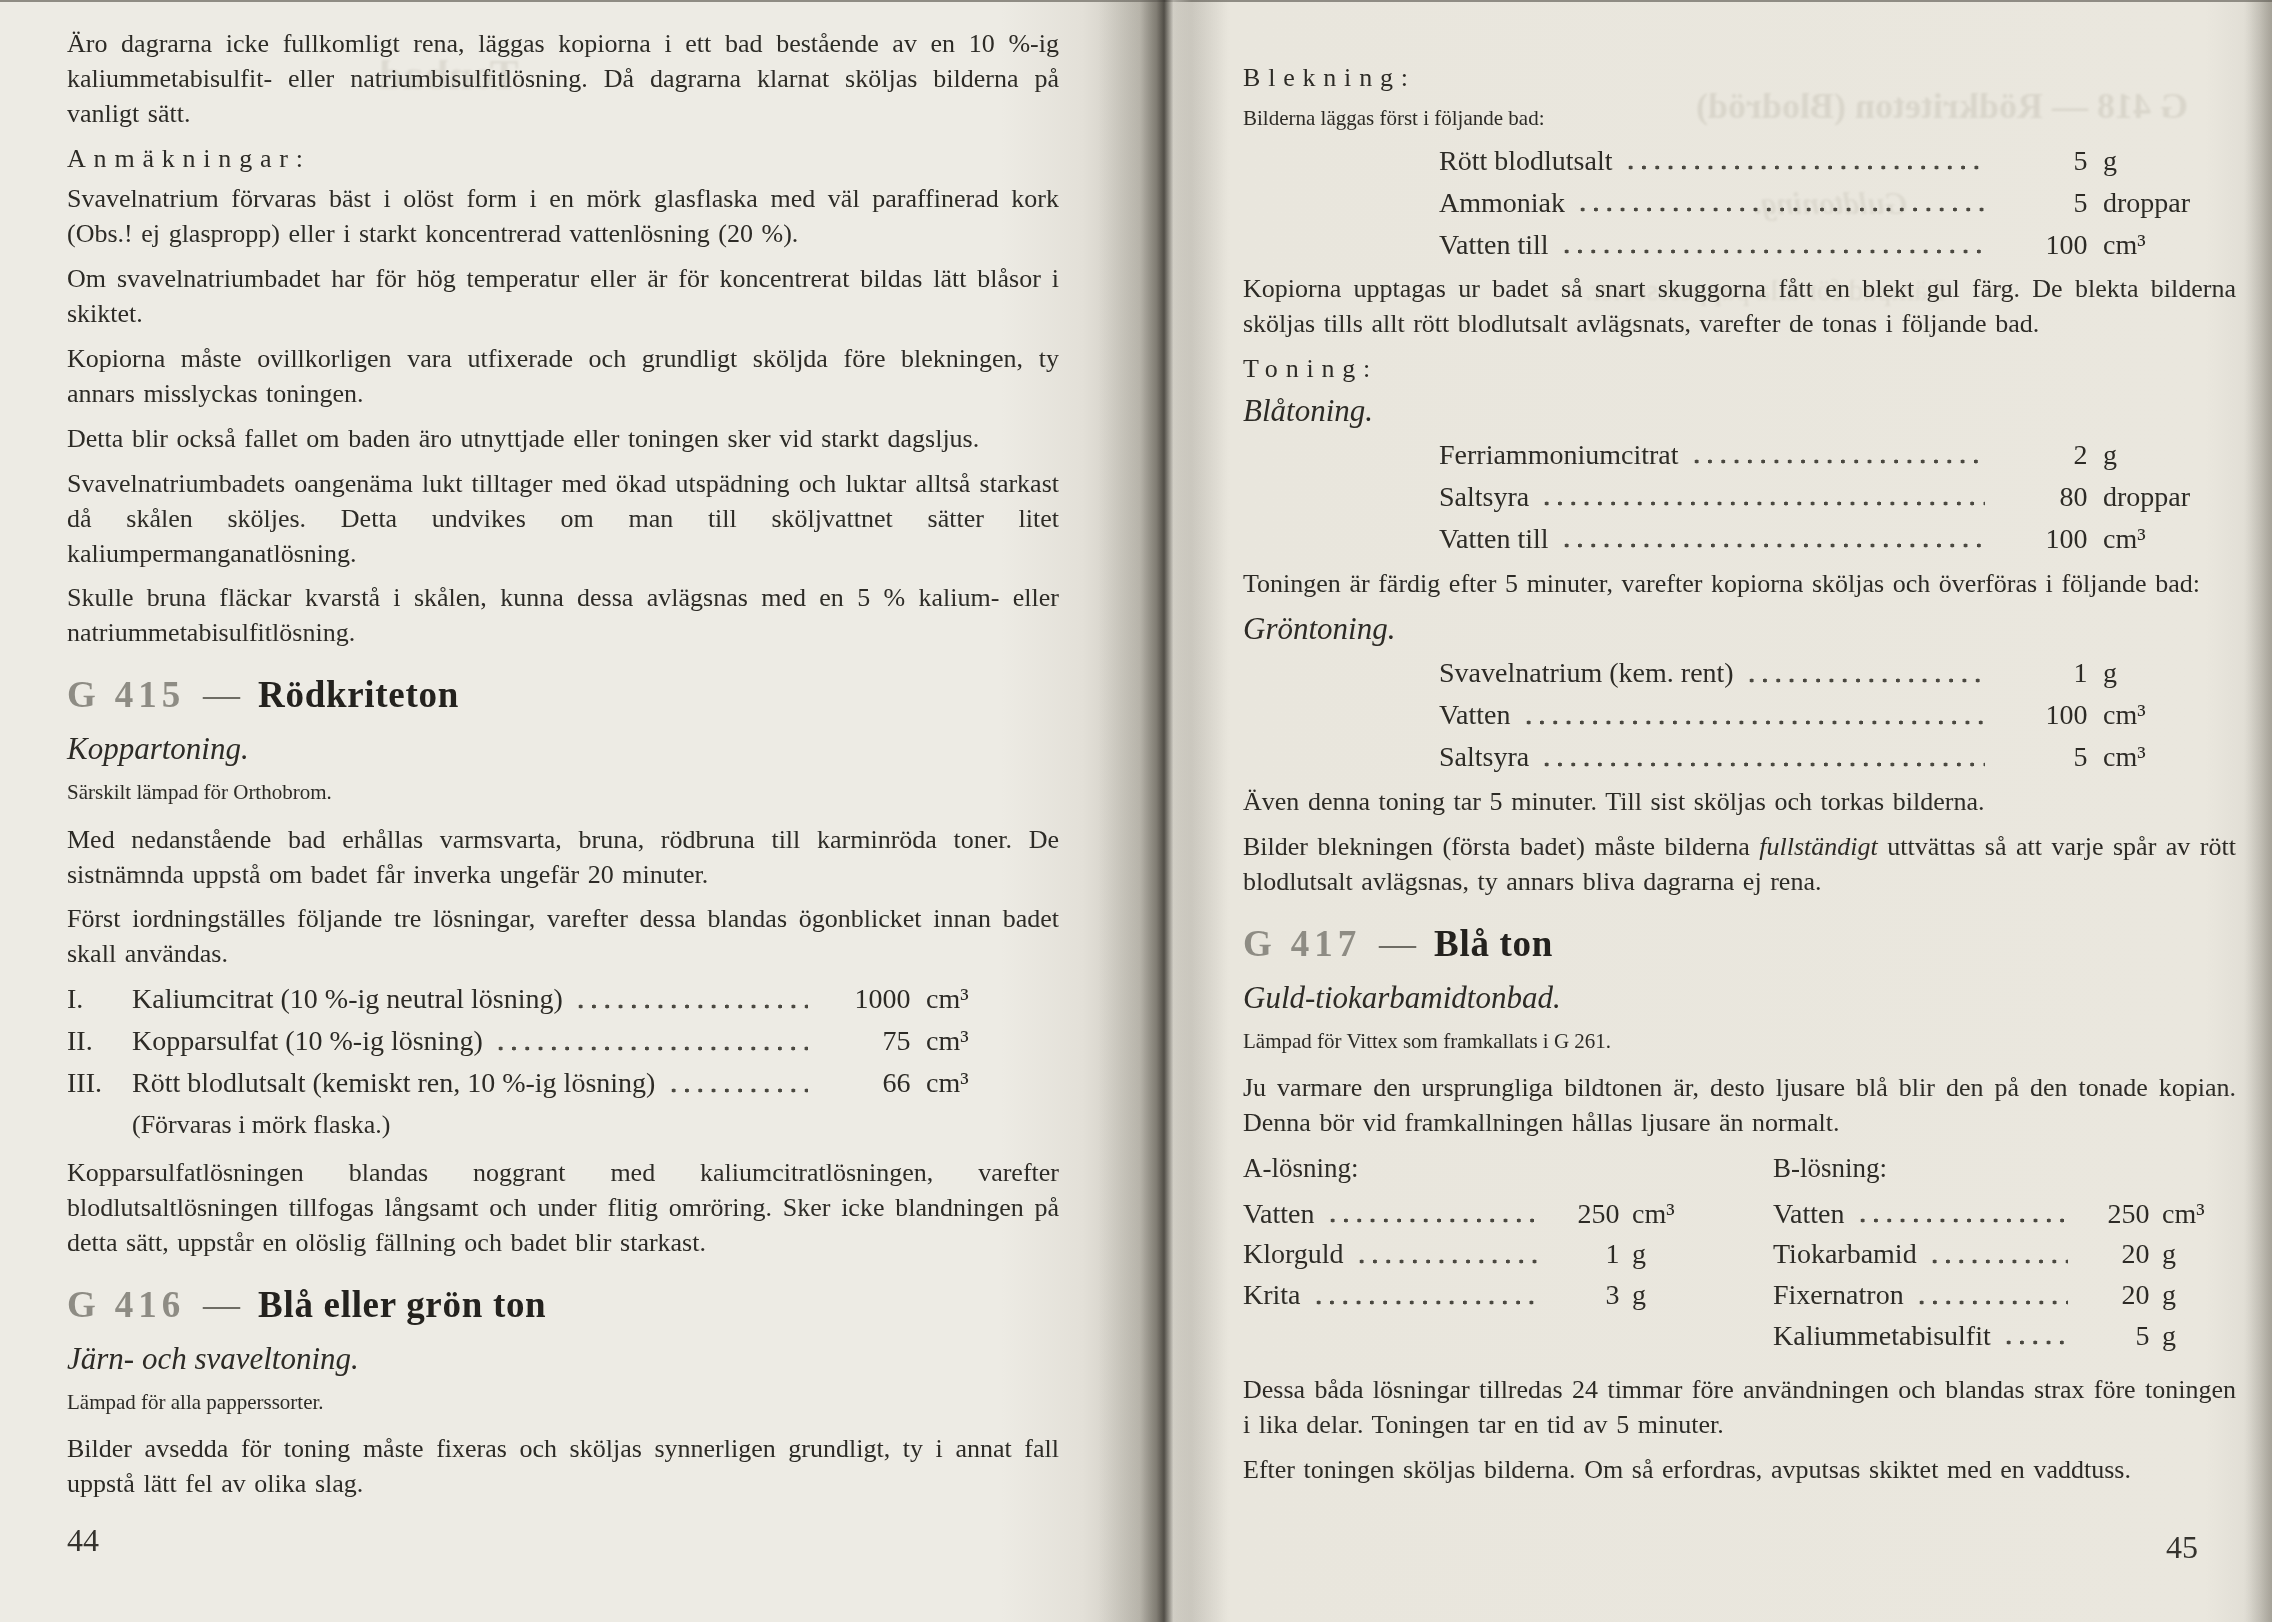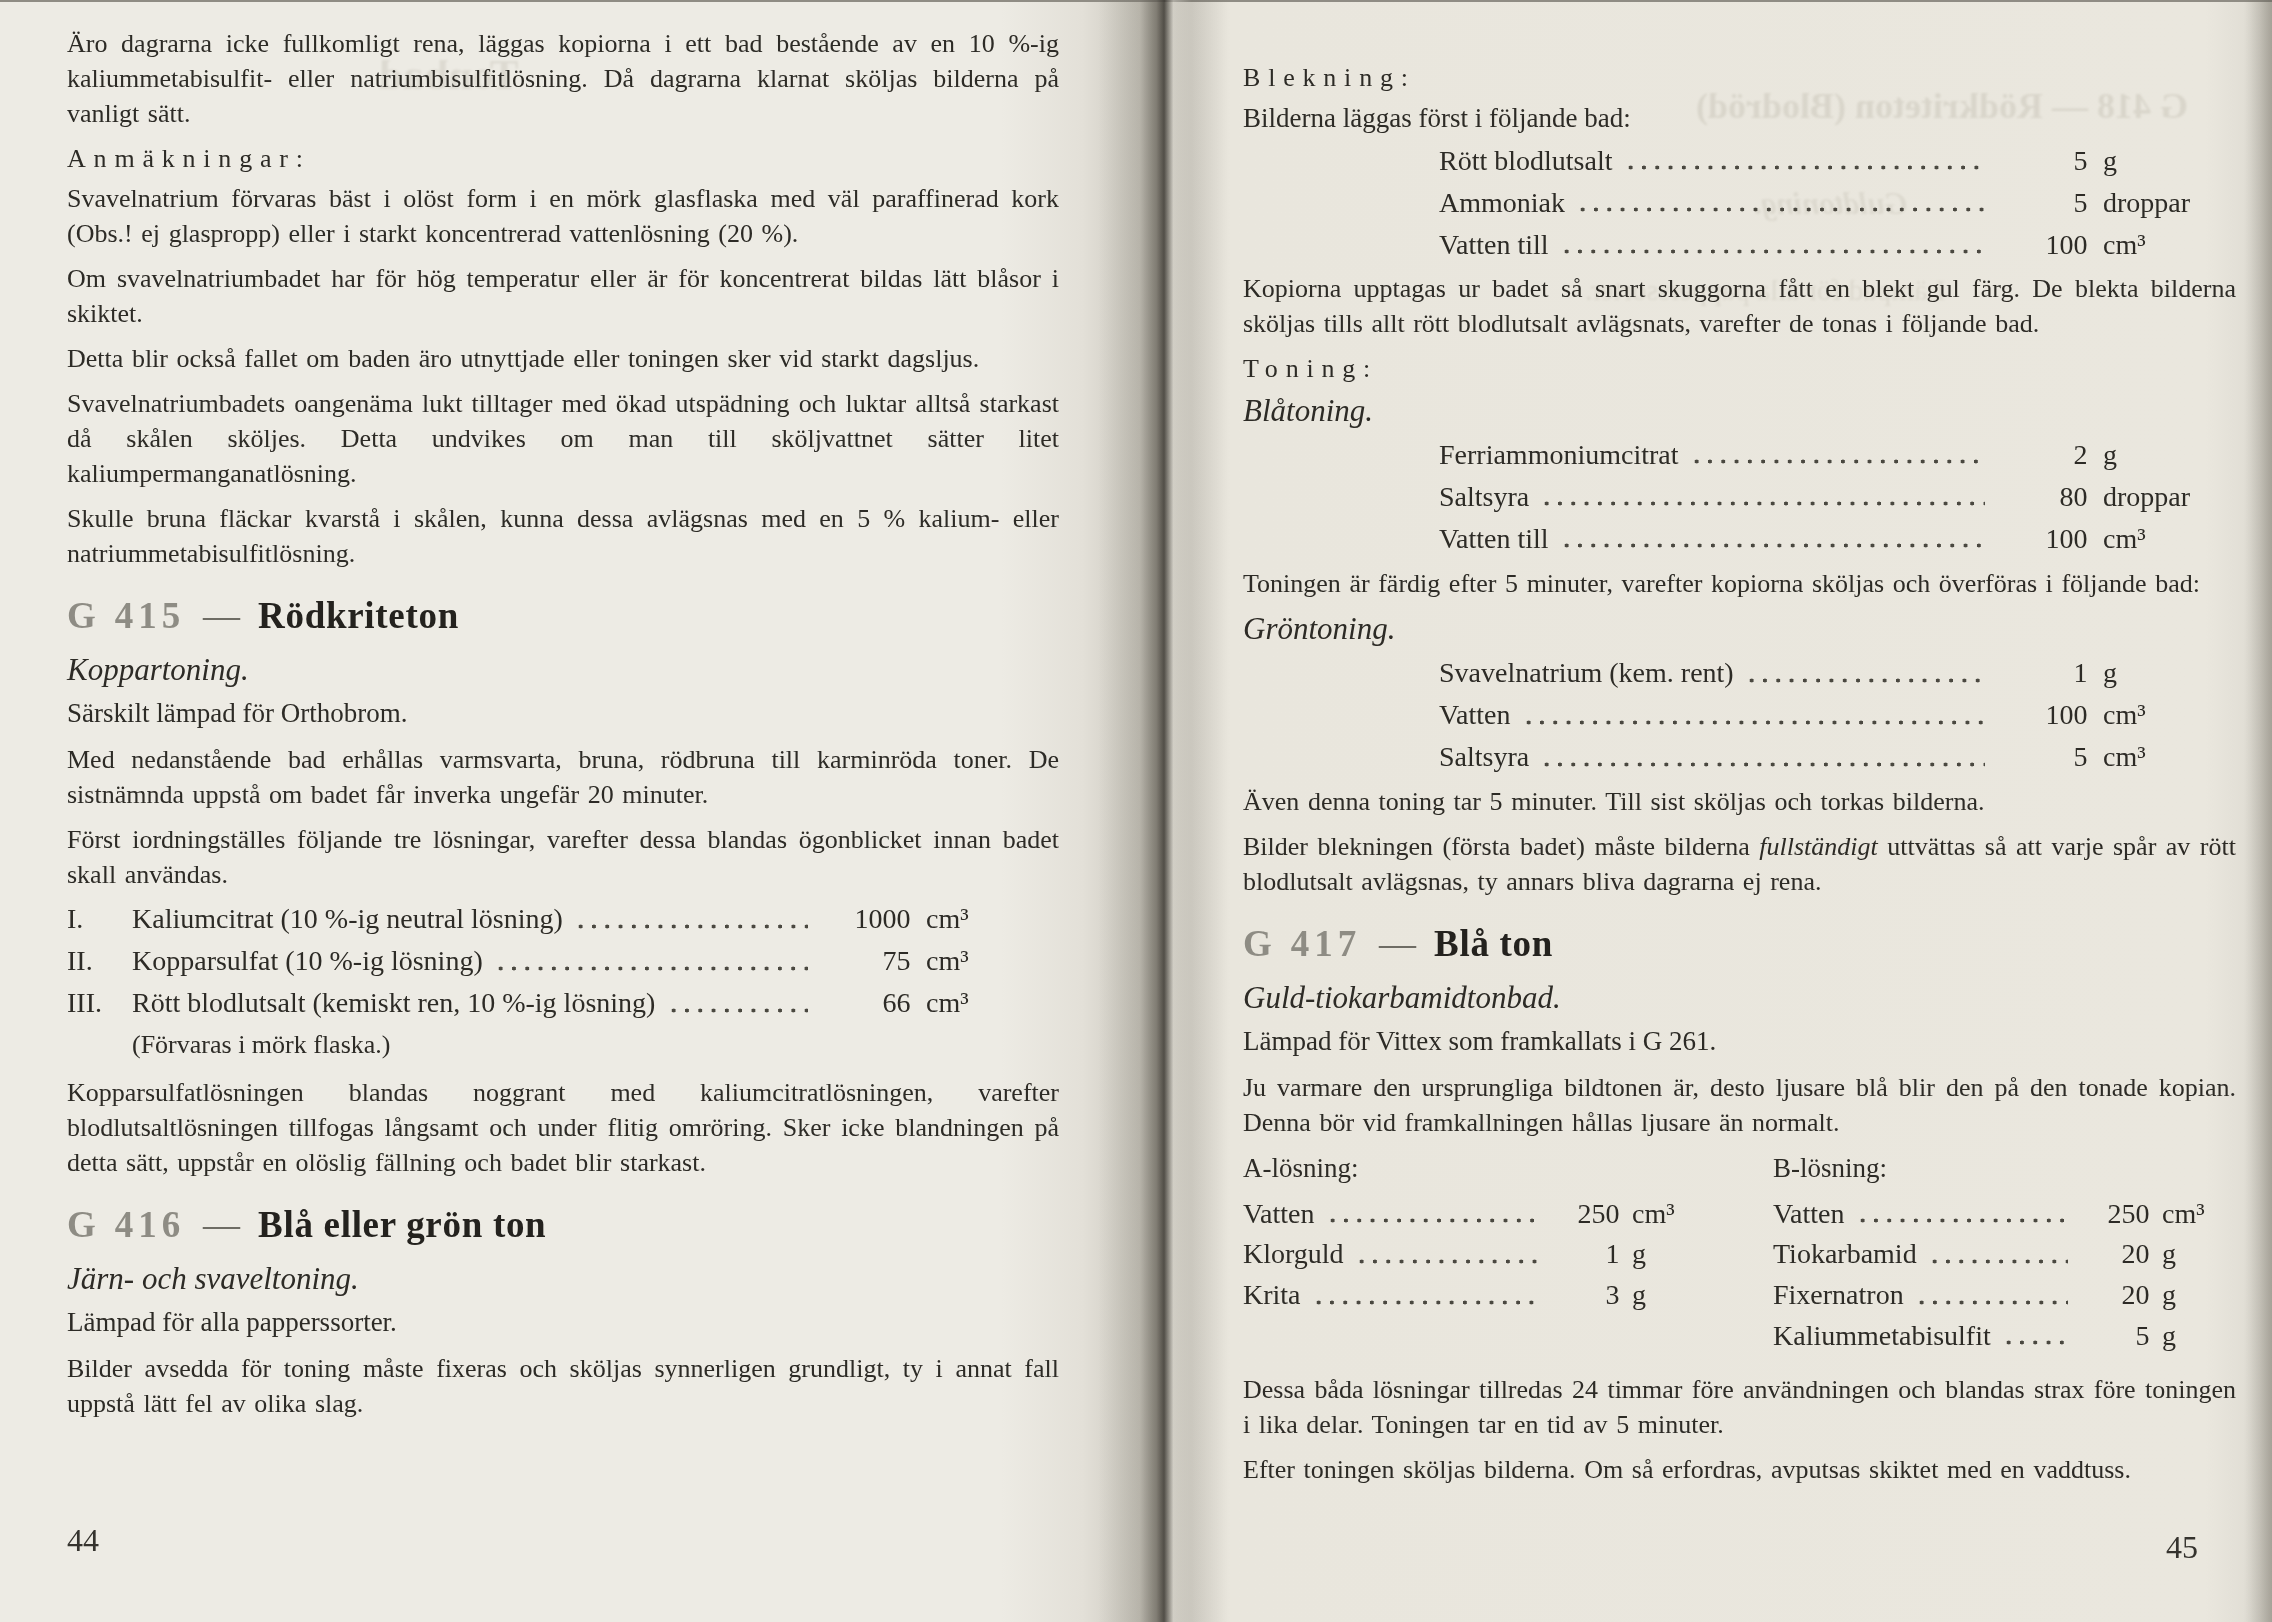--- a/index.html
+++ b/index.html
@@ -56,21 +56,21 @@
     letter-spacing: 0.30em;
     margin: 7px 0 5.6px 0;
   }
   .italic-heading {
     font-style: italic;
     font-size: 31px;
     line-height: 38px;
     margin: 4.2px 0 7px 0;
   }
   .plain-line {
-    font-size: 27px;
+    font-size: 21px;
     line-height: 35px;
     margin: 0 0 11.2px 0;
   }
   .section-header {
     display: flex;
     align-items: baseline;
     margin: 24px 0 14px 0;
     font-size: 37px;
     line-height: 42px;
     font-weight: bold;
@@ -146,20 +146,21 @@
   <div class="page page-left">
     <div class="ghost ghost-left">Tonbad</div>
     <div class="content content-left">
 
       <p class="body-text">Äro dagrarna icke fullkomligt rena, läggas kopiorna i ett bad bestående av en 10 %-ig kaliummetabisulfit- eller natriumbisulfitlösning. Då dagrarna klarnat sköljas bilderna på vanligt sätt.</p>
 
       <div class="spaced-heading">Anmäkningar:</div>
 
       <p class="body-text">Svavelnatrium förvaras bäst i olöst form i en mörk glasflaska med väl paraffinerad kork (Obs.! ej glaspropp) eller i starkt koncentrerad vattenlösning (20 %).</p>
       <p class="body-text">Om svavelnatriumbadet har för hög temperatur eller är för koncentrerat bildas lätt blåsor i skiktet.</p>
+      <p class="body-text">Kopiorna måste ovillkorligen vara utfixerade och grundligt sköljda före blekningen, ty annars misslyckas toningen.</p>
       <p class="body-text">Detta blir också fallet om baden äro utnyttjade eller toningen sker vid starkt dagsljus.</p>
       <p class="body-text">Svavelnatriumbadets oangenäma lukt tilltager med ökad utspädning och luktar alltså starkast då skålen sköljes. Detta undvikes om man till sköljvattnet sätter litet kaliumpermanganatlösning.</p>
       <p class="body-text">Skulle bruna fläckar kvarstå i skålen, kunna dessa avlägsnas med en 5 % kalium- eller natriummetabisulfitlösning.</p>
 
       <div class="section-header">
         <span class="sec-num">G 415</span>
         <span class="sec-dash">—</span>
         <span class="sec-title">Rödkriteton</span>
       </div>
       <div class="italic-heading">Koppartoning.</div>

